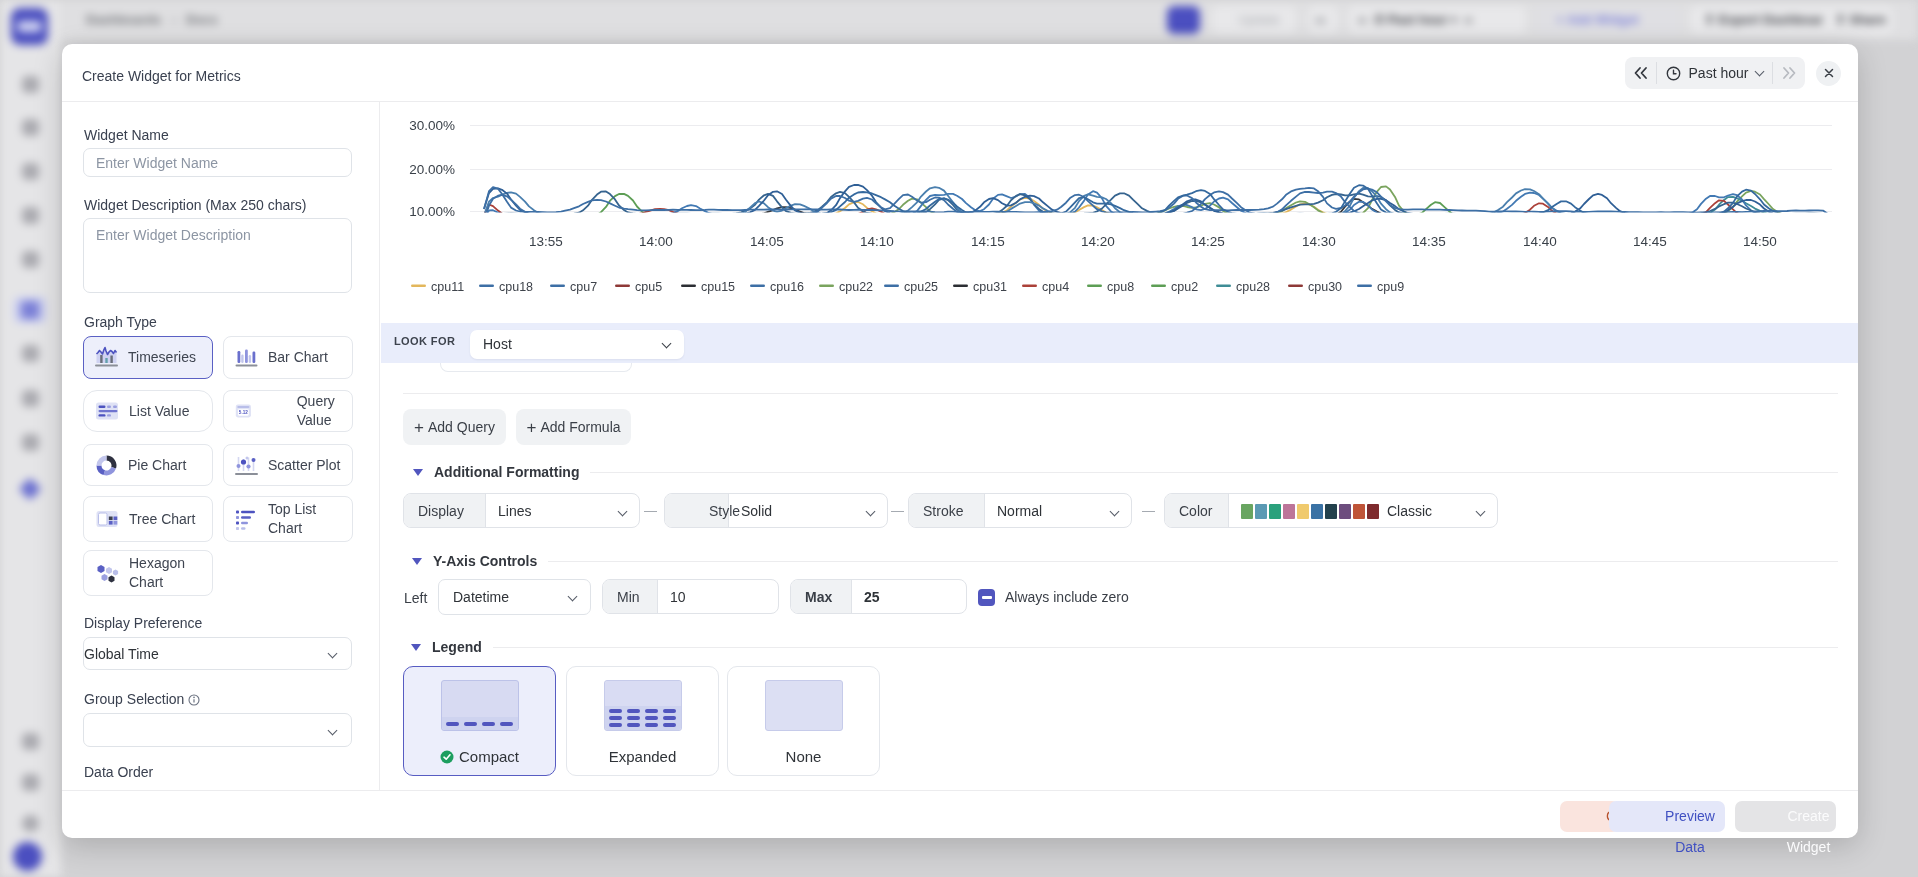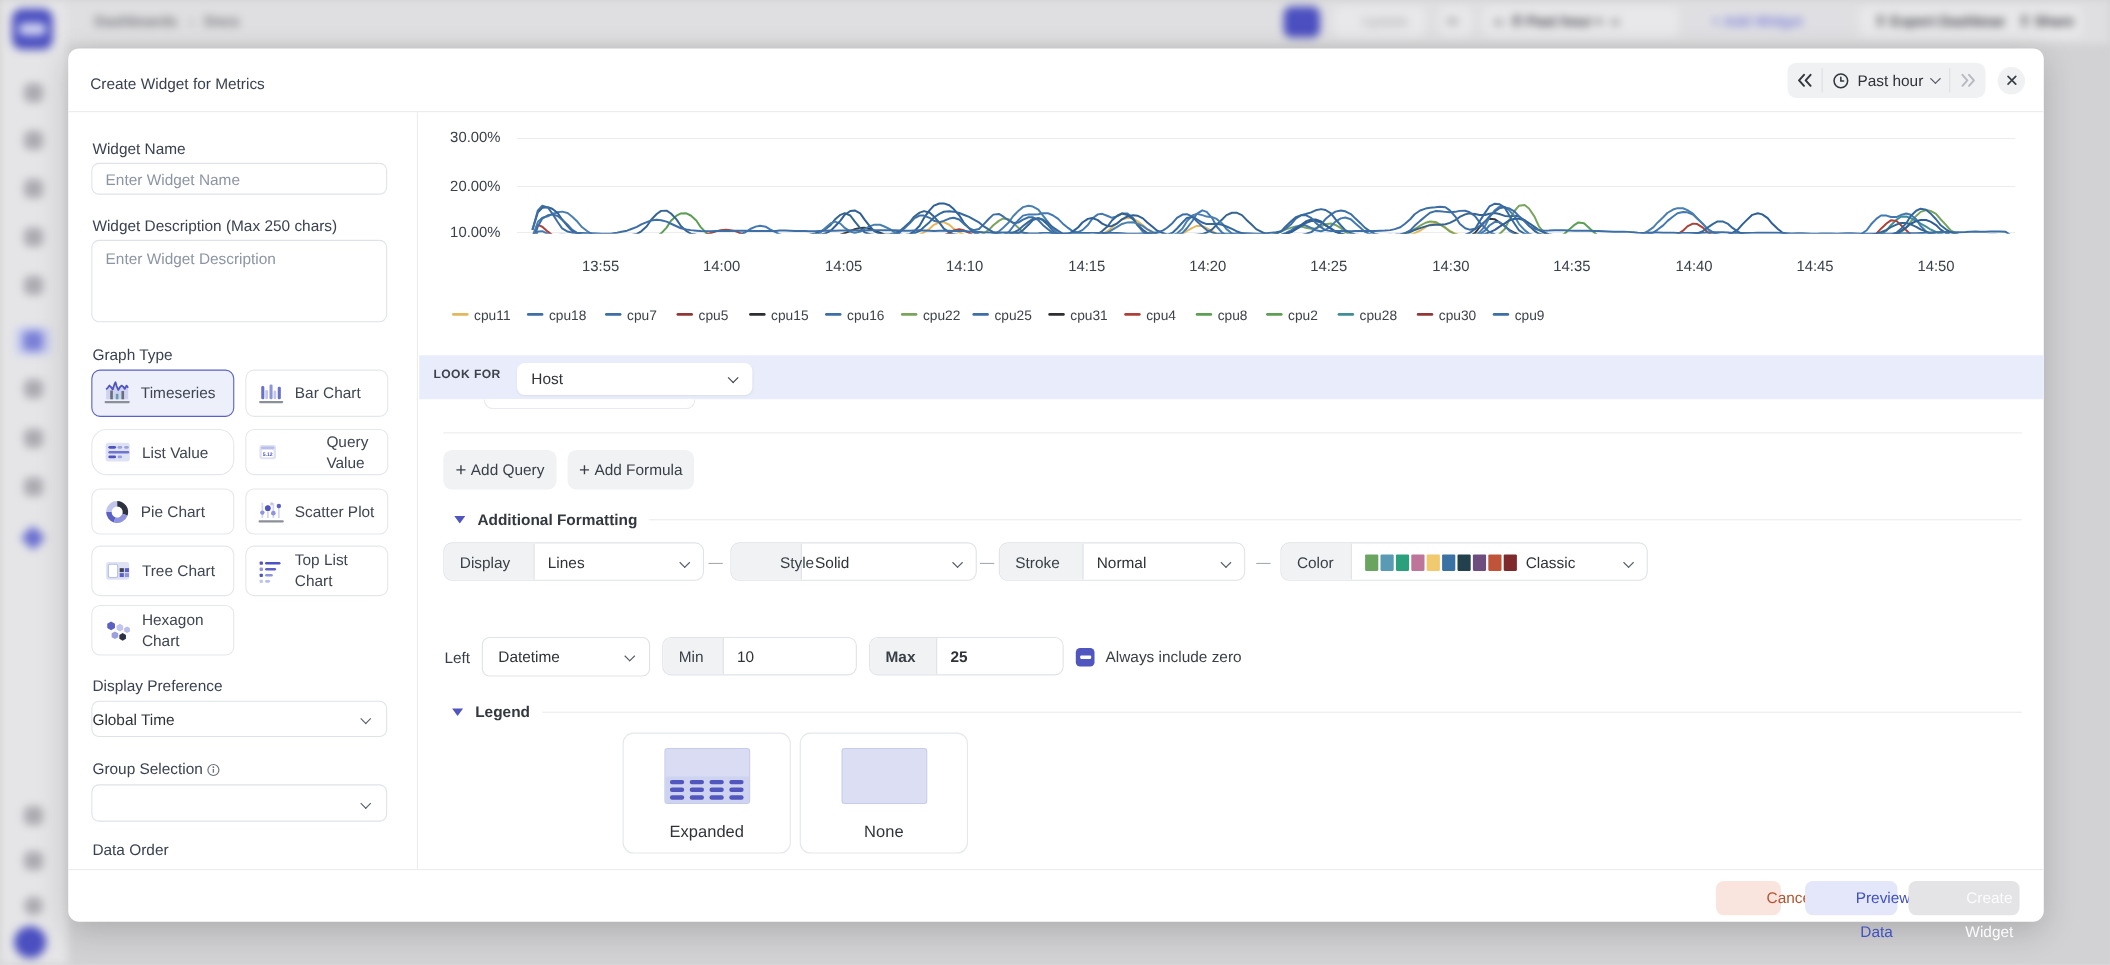--- a/index.html
+++ b/index.html
@@ -323,39 +323,58 @@
 <div class="dash" style="left:510px;top:401px;">—</div>
 <div class="igroup" style="left:527px;top:391px;">
         <div class="glabel" style="width:76px;">Stroke</div>
         <div class="gval" style="width:146px;">Normal<span class="chev" style="position:absolute;right:13px;top:14px;"></span></div>
       </div>
 <div class="dash" style="left:761px;top:401px;">—</div>
 <div class="igroup" style="left:783px;top:391px;">
         <div class="glabel" style="width:64px;">Color</div>
         <div class="gval" style="width:268px;"><span style="margin-right:6px;white-space:nowrap;"><span style="display:inline-block;width:12px;height:15px;margin-right:2px;background:#69a561;border-radius:1px;vertical-align:-3px;"></span><span style="display:inline-block;width:12px;height:15px;margin-right:2px;background:#5b9ab4;border-radius:1px;vertical-align:-3px;"></span><span style="display:inline-block;width:12px;height:15px;margin-right:2px;background:#2aa17c;border-radius:1px;vertical-align:-3px;"></span><span style="display:inline-block;width:12px;height:15px;margin-right:2px;background:#bd7599;border-radius:1px;vertical-align:-3px;"></span><span style="display:inline-block;width:12px;height:15px;margin-right:2px;background:#f0ca6d;border-radius:1px;vertical-align:-3px;"></span><span style="display:inline-block;width:12px;height:15px;margin-right:2px;background:#3a72a4;border-radius:1px;vertical-align:-3px;"></span><span style="display:inline-block;width:12px;height:15px;margin-right:2px;background:#23414d;border-radius:1px;vertical-align:-3px;"></span><span style="display:inline-block;width:12px;height:15px;margin-right:2px;background:#6d4d7e;border-radius:1px;vertical-align:-3px;"></span><span style="display:inline-block;width:12px;height:15px;margin-right:2px;background:#bf5438;border-radius:1px;vertical-align:-3px;"></span><span style="display:inline-block;width:12px;height:15px;margin-right:2px;background:#7e2a2d;border-radius:1px;vertical-align:-3px;"></span></span>Classic<span class="chev" style="position:absolute;right:13px;top:14px;"></span></div>
       </div>
+<div class="secthead" style="left:31px;top:451px;width:1426px;">
+        <span class="sect-tri"></span>
+        <b>Y-Axis Controls</b>
+        <span class="rule"></span>
+      </div>
 <div style="position:absolute;left:23px;top:488px;font-size:14px;color:#3a3f47;">Left</div>
 <div class="inp" style="position:absolute;left:57px;top:477px;width:153px;height:36px;line-height:35px;padding-left:14px;color:#2f3338;">Datetime<span class="chev" style="position:absolute;right:14px;top:13px;"></span></div>
 <div class="igroup" style="left:221px;top:477px;">
         <div class="glabel" style="width:55px;">Min</div>
         <div class="gval" style="width:120px;">10</div>
       </div>
 <div class="igroup" style="left:409px;top:477px;font-weight:bold;">
         <div class="glabel" style="width:61px;">Max</div>
         <div class="gval" style="width:114px;">25</div>
       </div>
 <div style="position:absolute;left:597px;top:487px;width:17px;height:17px;background:#5156be;border-radius:4px;">
         <div style="position:absolute;left:3.5px;top:7px;width:10px;height:2.6px;background:#fff;border-radius:1px;"></div>
       </div>
 <div style="position:absolute;left:624px;top:487px;font-size:14px;color:#3a3f47;">Always include zero</div>
 <div class="secthead" style="left:30px;top:537px;width:1427px;">
         <span class="sect-tri"></span>
         <b>Legend</b>
         <span class="rule"></span>
       </div>
+<div class="lcard sel" style="left:22px;">
+<div class="lthumb" style="background:#d7daf2;border-color:#bcc2e8;">
+          <div style="position:absolute;left:0;bottom:0;width:100%;height:13px;background:#ced3ef;border-radius:0 0 3px 3px;display:flex;align-items:center;justify-content:space-evenly;">
+            <span style="width:13px;height:4px;background:#5156be;border-radius:2px;"></span>
+            <span style="width:13px;height:4px;background:#5156be;border-radius:2px;"></span>
+            <span style="width:13px;height:4px;background:#5156be;border-radius:2px;"></span>
+            <span style="width:13px;height:4px;background:#5156be;border-radius:2px;"></span>
+          </div>
+        </div>
+<div class="lname"><svg width="14" height="14" viewBox="0 0 14 14" style="vertical-align:-2px;margin-right:5px;">
+            <circle cx="7" cy="7" r="6.5" fill="#1d9e5f"></circle>
+            <path d="M4 7.2 L6.2 9.2 L10 4.8" fill="none" stroke="#fff" stroke-width="1.6" stroke-linecap="round" stroke-linejoin="round"></path>
+          </svg>Compact</div>
+      </div>
 <div class="lcard" style="left:185px;">
 <div class="lthumb">
           <div style="position:absolute;left:0;top:0;width:100%;height:26px;background:#d9dcf3;border-radius:3px 3px 0 0;"></div>
 <div style="position:absolute;left:0;bottom:0;width:100%;height:24px;background:#ced3ef;border-radius:0 0 3px 3px;display:flex;flex-direction:column;justify-content:space-evenly;">
             <div style="display:flex;justify-content:space-evenly;">
               <span style="width:13px;height:3.5px;background:#5156be;border-radius:2px;"></span>
               <span style="width:13px;height:3.5px;background:#5156be;border-radius:2px;"></span>
               <span style="width:13px;height:3.5px;background:#5156be;border-radius:2px;"></span>
               <span style="width:13px;height:3.5px;background:#5156be;border-radius:2px;"></span>
             </div>
@@ -375,16 +394,16 @@
         </div>
 <div class="lname">Expanded</div>
       </div>
 <div class="lcard" style="left:346px;">
         <div class="lthumb"></div>
         <div class="lname">None</div>
       </div>
     </div>
   <div class="mfoot">
     <div class="fbtn" style="right:239px;width:59px;background:#fae4de;color:#b5532f;line-height:31px;">Cancel</div>
-    <div class="fbtn" style="right:133px;width:84px;background:#e4e7f9;color:#4050c2;line-height:31px;">Preview Data</div>
+    <div class="fbtn" style="right:133px;width:116px;background:#e4e7f9;color:#4050c2;line-height:31px;">Preview Data</div>
     <div class="fbtn" style="right:22px;width:101px;background:#e4e4e6;color:#fbfbfc;line-height:31px;">Create Widget</div>
   </div>
 </div>
 
 </body></html>

